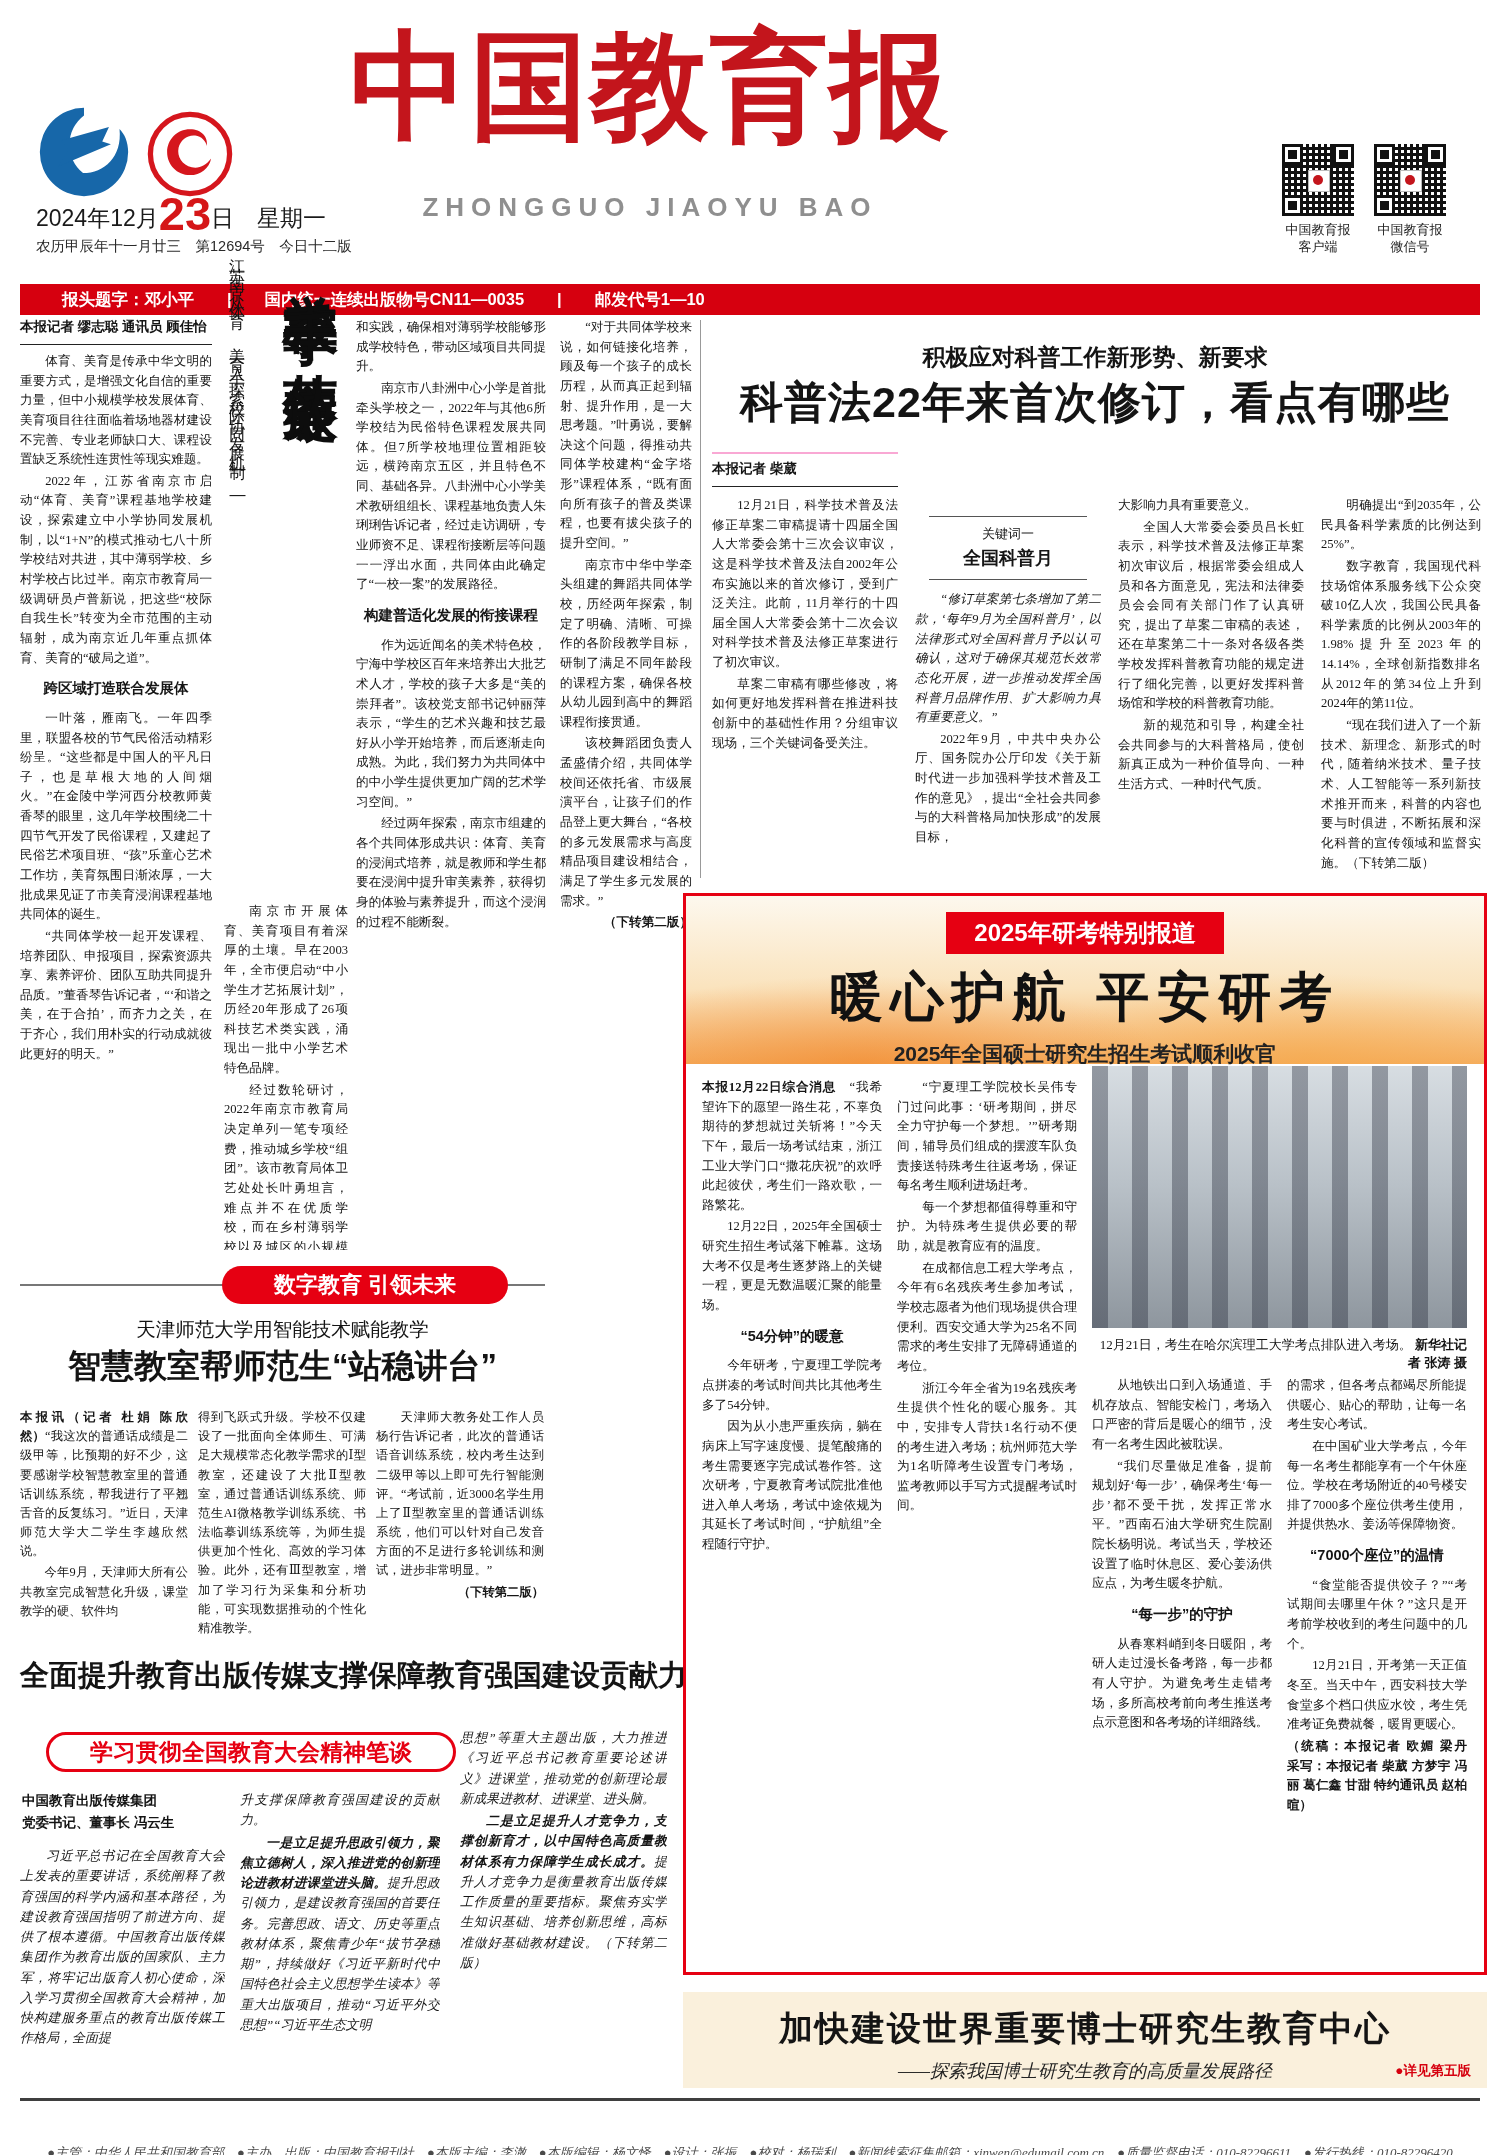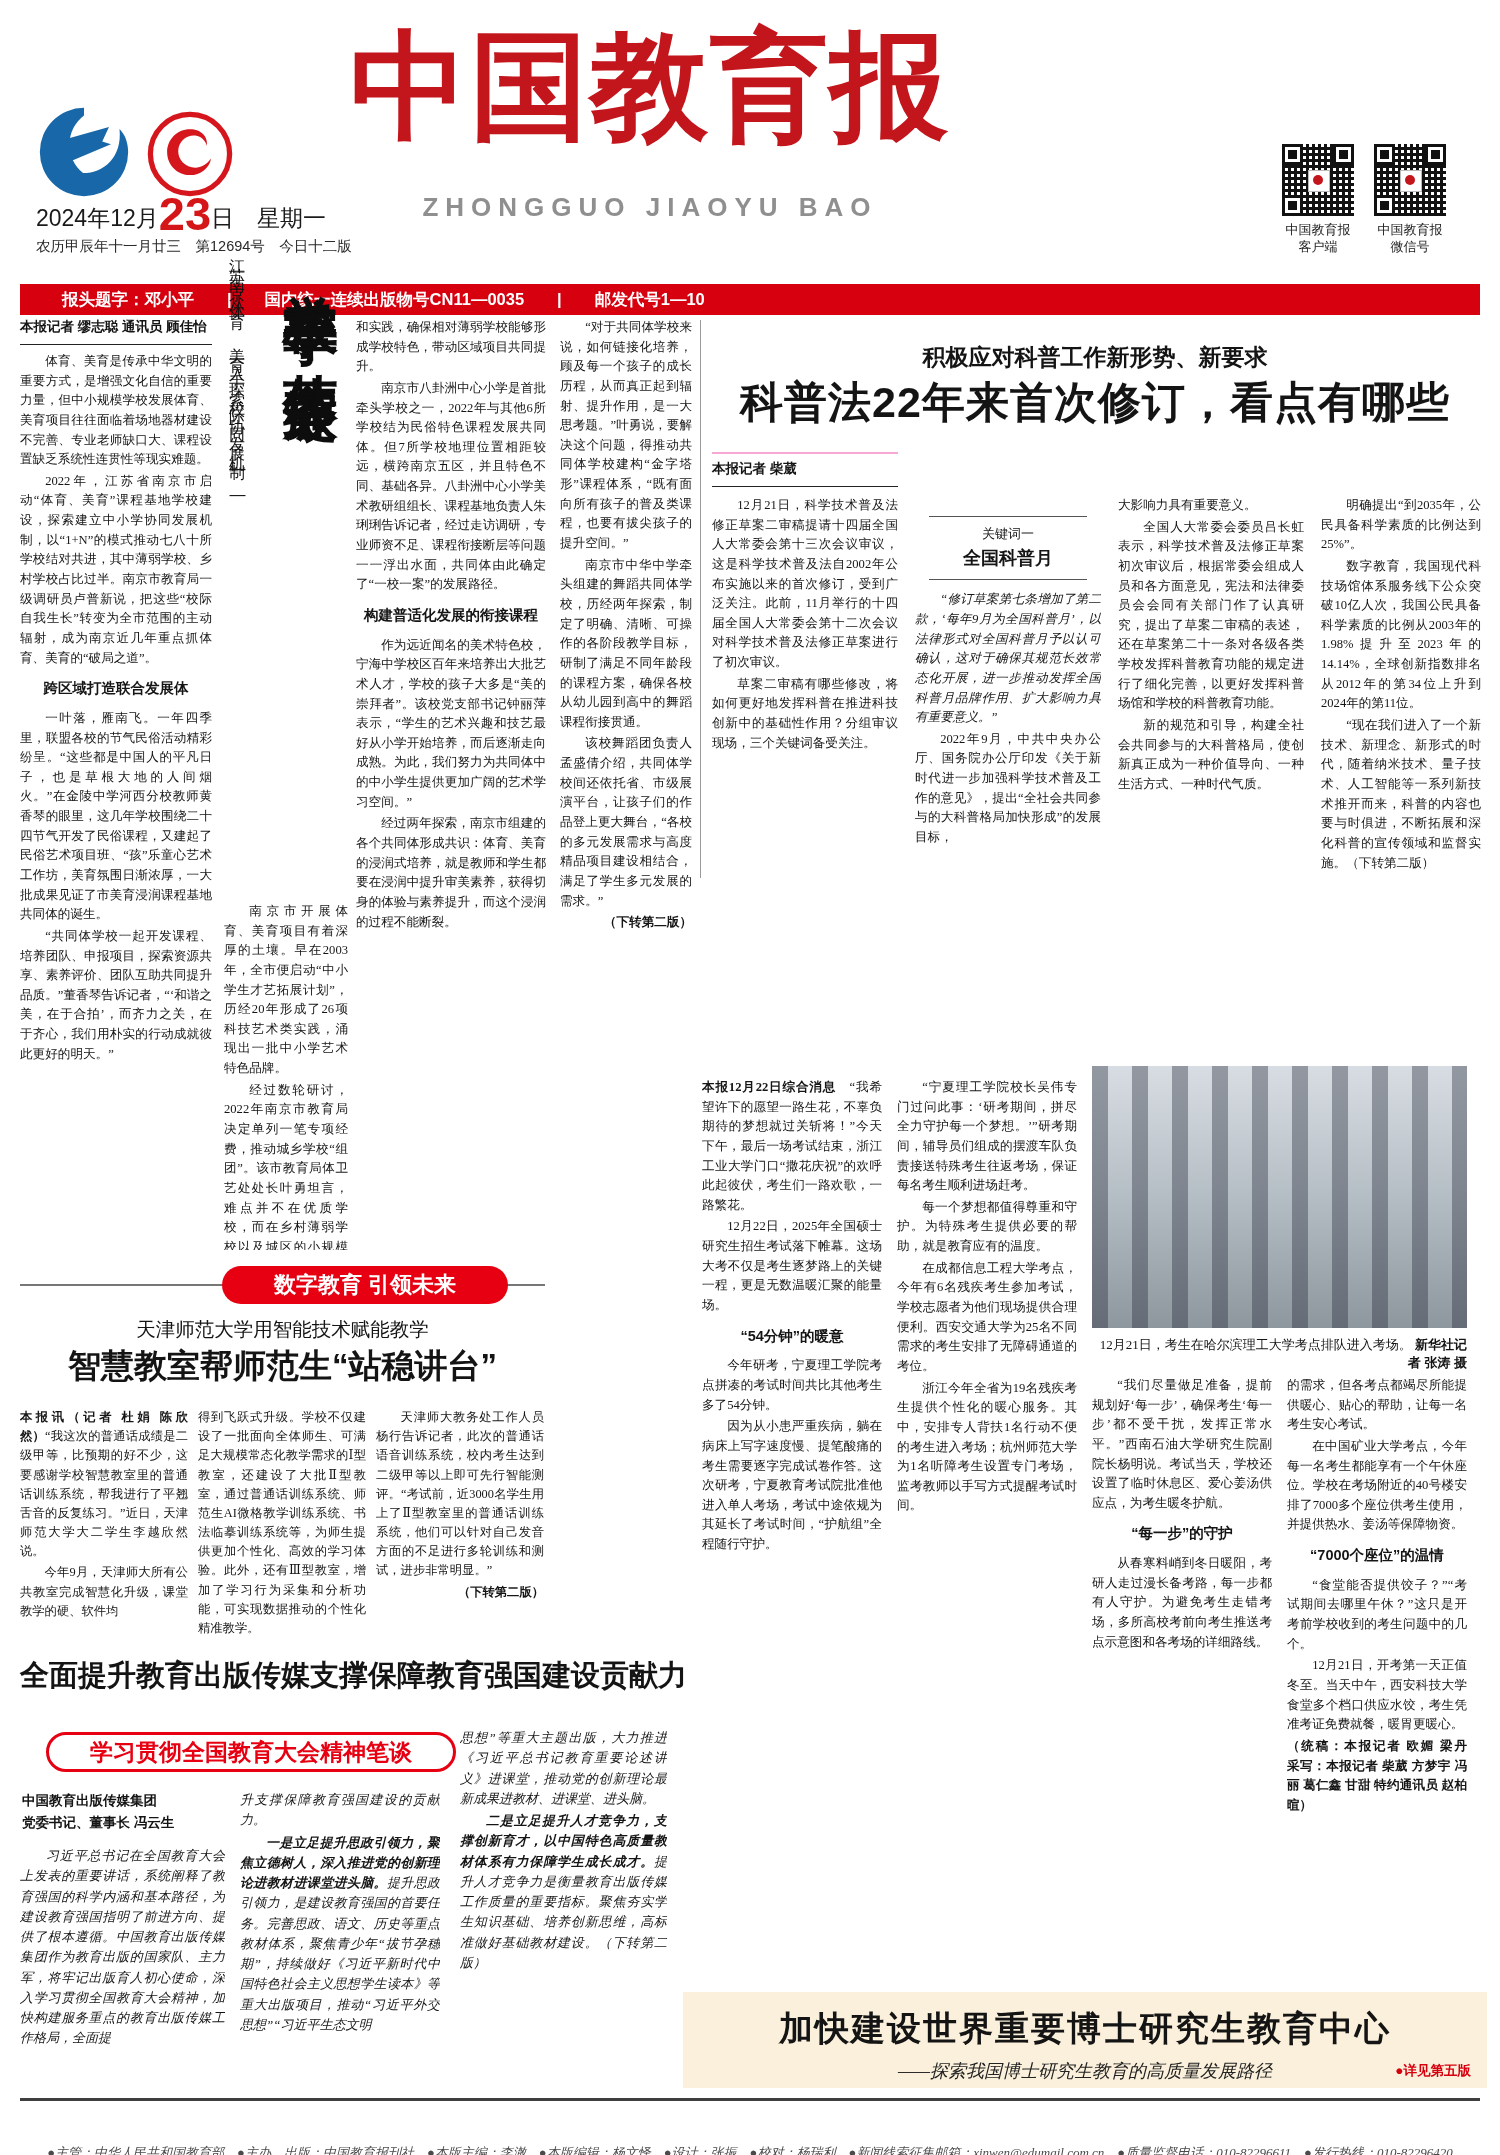--- a/index.html
+++ b/index.html
@@ -160,39 +160,47 @@
       <p class="st-noind">大影响力具有重要意义。</p>
       <p class="st-p">全国人大常委会委员吕长虹表示，科学技术普及法修正草案初次审议后，根据常委会组成人员和各方面意见，宪法和法律委员会会同有关部门作了认真研究，提出了草案二审稿的表述，还在草案第二十一条对各级各类学校发挥科普教育功能的规定进行了细化完善，以更好发挥科普场馆和学校的科普教育功能。</p>
       <p class="st-p">新的规范和引导，构建全社会共同参与的大科普格局，使创新真正成为一种价值导向、一种生活方式、一种时代气质。</p>
     </div>
   <div class="col" style="left:1321px;top:496px;width:160px;height:386px;">
       <p class="st-p">明确提出“到2035年，公民具备科学素质的比例达到25%”。</p>
       <p class="st-p">数字教育，我国现代科技场馆体系服务线下公众突破10亿人次，我国公民具备科学素质的比例从2003年的1.98%提升至2023年的14.14%，全球创新指数排名从2012年的第34位上升到2024年的第11位。</p>
       <p class="st-p">“现在我们进入了一个新技术、新理念、新形式的时代，随着纳米技术、量子技术、人工智能等一系列新技术推开而来，科普的内容也要与时俱进，不断拓展和深化科普的宣传领域和监督实施。（下转第二版）</p>
     </div>
 
+  <div class="abs ykbox" style="left:683px;top:893px;width:798px;height:1076px;">
+    <div class="ykhead hei">
+      <div class="ykbadge">2025年研考特别报道</div>
+      <div class="yktitle">暖心护航  平安研考</div>
+      <div class="yksub">2025年全国硕士研究生招生考试顺利收官</div>
+    </div>
+  </div>
   <div class="col" style="left:702px;top:1078px;width:180px;height:830px;">
       <p class="st-noind"><b>本报12月22日综合消息</b>　“我希望许下的愿望一路生花，不辜负期待的梦想就过关斩将！”今天下午，最后一场考试结束，浙江工业大学门口“撒花庆祝”的欢呼此起彼伏，考生们一路欢歌，一路繁花。</p>
       <p class="st-p">12月22日，2025年全国硕士研究生招生考试落下帷幕。这场大考不仅是考生逐梦路上的关键一程，更是无数温暖汇聚的能量场。</p>
       <p class="st-sub">“54分钟”的暖意</p>
       <p class="st-p">今年研考，宁夏理工学院考点拼凑的考试时间共比其他考生多了54分钟。</p>
       <p class="st-p">因为从小患严重疾病，躺在病床上写字速度慢、提笔酸痛的考生需要逐字完成试卷作答。这次研考，宁夏教育考试院批准他进入单人考场，考试中途依规为其延长了考试时间，“护航组”全程随行守护。</p>
     </div>
   <div class="col" style="left:897px;top:1078px;width:180px;height:830px;">
       <p class="st-p">“宁夏理工学院校长吴伟专门过问此事：‘研考期间，拼尽全力守护每一个梦想。’”研考期间，辅导员们组成的摆渡车队负责接送特殊考生往返考场，保证每名考生顺利进场赶考。</p>
       <p class="st-p">每一个梦想都值得尊重和守护。为特殊考生提供必要的帮助，就是教育应有的温度。</p>
       <p class="st-p">在成都信息工程大学考点，今年有6名残疾考生参加考试，学校志愿者为他们现场提供合理便利。西安交通大学为25名不同需求的考生安排了无障碍通道的考位。</p>
       <p class="st-p">浙江今年全省为19名残疾考生提供个性化的暖心服务。其中，安排专人背扶1名行动不便的考生进入考场；杭州师范大学为1名听障考生设置专门考场，监考教师以手写方式提醒考试时间。</p>
     </div>
   <div class="abs photo" style="left:1092px;top:1066px;width:375px;height:262px;"></div>
   <div class="abs caption" style="left:1092px;top:1336px;width:375px;">
     <span>12月21日，考生在哈尔滨理工大学考点排队进入考场。</span>
     <b>新华社记者 张涛 摄</b>
   </div>
   <div class="col" style="left:1092px;top:1376px;width:180px;height:532px;">
+      <p class="st-p">从地铁出口到入场通道、手机存放点、智能安检门，考场入口严密的背后是暖心的细节，没有一名考生因此被耽误。</p>
       <p class="st-p">“我们尽量做足准备，提前规划好‘每一步’，确保考生‘每一步’都不受干扰，发挥正常水平。”西南石油大学研究生院副院长杨明说。考试当天，学校还设置了临时休息区、爱心姜汤供应点，为考生暖冬护航。</p>
       <p class="st-sub">“每一步”的守护</p>
       <p class="st-p">从春寒料峭到冬日暖阳，考研人走过漫长备考路，每一步都有人守护。为避免考生走错考场，多所高校考前向考生推送考点示意图和各考场的详细路线。</p>
     </div>
   <div class="col" style="left:1287px;top:1376px;width:180px;height:532px;">
       <p class="st-noind">的需求，但各考点都竭尽所能提供暖心、贴心的帮助，让每一名考生安心考试。</p>
       <p class="st-p">在中国矿业大学考点，今年每一名考生都能享有一个午休座位。学校在考场附近的40号楼安排了7000多个座位供考生使用，并提供热水、姜汤等保障物资。</p>
       <p class="st-sub">“7000个座位”的温情</p>
       <p class="st-p">“食堂能否提供饺子？”“考试期间去哪里午休？”这只是开考前学校收到的考生问题中的几个。</p>
       <p class="st-p">12月21日，开考第一天正值冬至。当天中午，西安科技大学食堂多个档口供应水饺，考生凭准考证免费就餐，暖胃更暖心。</p>

